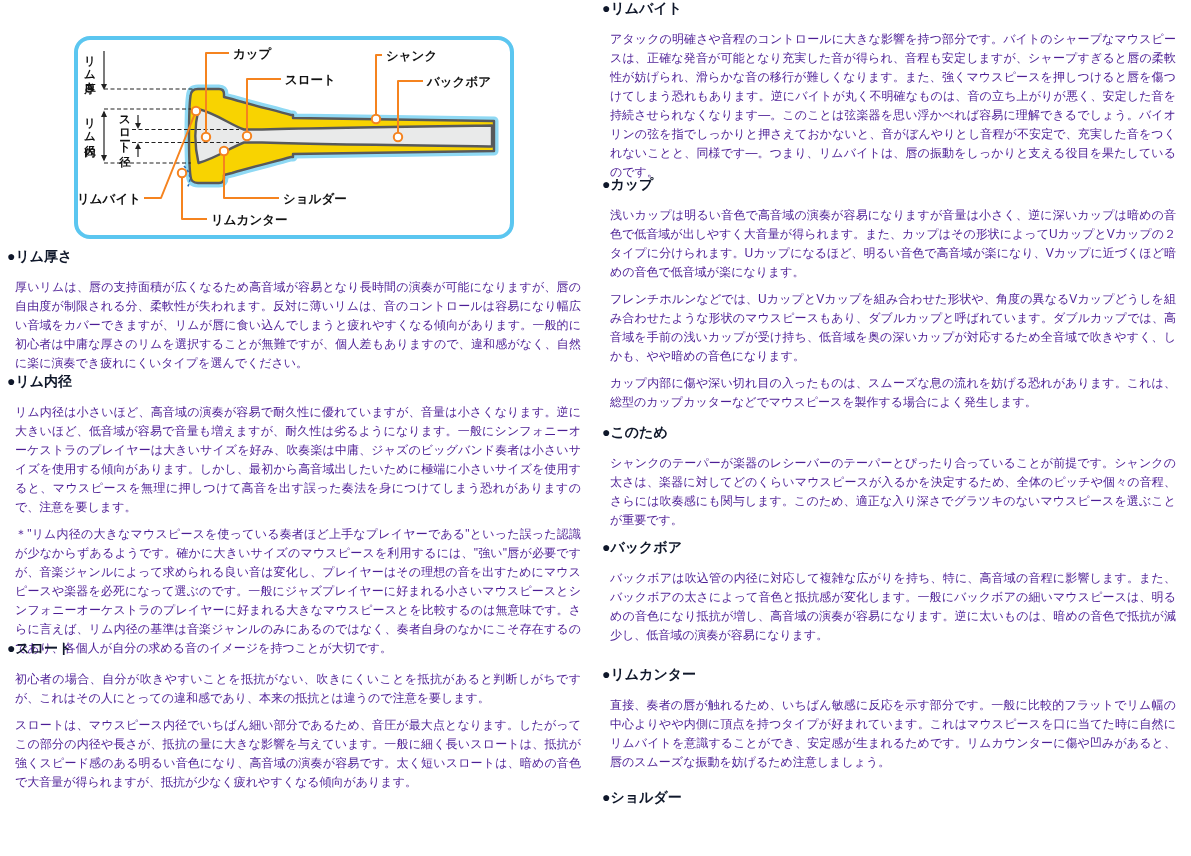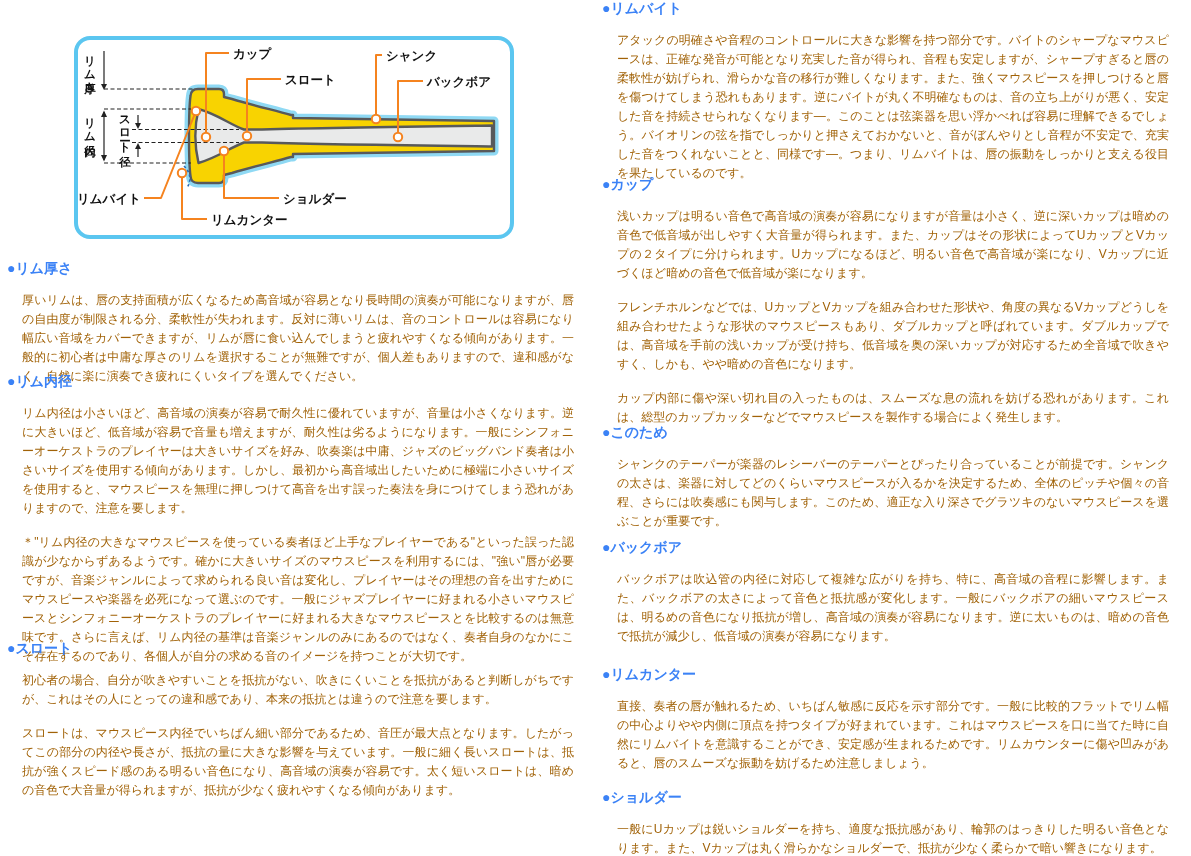--- a/index.html
+++ b/index.html
@@ -8,22 +8,22 @@
     font-family:"Liberation Sans",sans-serif;color:#1b1b1b;
     -webkit-font-smoothing:antialiased;
   }
   .page{position:relative;width:1191px;height:856px;}
   .diagram-wrap{position:absolute;left:74px;top:36px;width:440px;height:203px;}
   svg{display:block;font-family:"Liberation Sans",sans-serif;}
   .callout-label{font-size:12.5px;font-weight:bold;fill:#111;}
   .dim-label{font-size:11.5px;font-weight:bold;fill:#111;
              writing-mode:vertical-rl;text-orientation:upright;}
   .sec{position:absolute;width:582px;}
-  .sec h2{margin:0 0 14px 0;font-size:14px;line-height:16px;font-weight:bold;color:#3b82f6;}
-  .sec p{margin:15px;font-size:12px;line-height:19px;text-align:justify;color:#a16207;}
+  .sec h2{margin:0 0 14px 0;font-size:14px;line-height:16px;font-weight:bold;color:#0f172a;}
+  .sec p{margin:8px;font-size:12px;line-height:19px;text-align:justify;color:#4c1d95;}
   .sec p + p{margin-top:8px;}
 </style>
 </head>
 <body>
 
 <div class="page">
 
   <div class="diagram-wrap">
     <svg width="440" height="203" viewBox="0 0 440 203">
 
@@ -85,21 +85,21 @@
       <text x="159" y="22" class="callout-label">カップ</text>
       <text x="211" y="48" class="callout-label">スロート</text>
       <text x="312" y="24" class="callout-label">シャンク</text>
       <text x="353" y="50" class="callout-label">バックボア</text>
       <text x="67" y="167" text-anchor="end" class="callout-label">リムバイト</text>
       <text x="209" y="167" class="callout-label">ショルダー</text>
       <text x="137" y="188" class="callout-label">リムカンター</text>
     </svg>
   </div>
 
-  <section class="sec" style="left:7px;top:260px">
+  <section class="sec" style="left:7px;top:248px">
     <h2>●リム厚さ</h2>
     <p>厚いリムは、唇の支持面積が広くなるため高音域が容易となり長時間の演奏が可能になりますが、唇の自由度が制限される分、柔軟性が失われます。反対に薄いリムは、音のコントロールは容易になり幅広い音域をカバーできますが、リムが唇に食い込んでしまうと疲れやすくなる傾向があります。一般的に初心者は中庸な厚さのリムを選択することが無難ですが、個人差もありますので、違和感がなく、自然に楽に演奏でき疲れにくいタイプを選んでください。</p>
   </section>
 
   <section class="sec" style="left:7px;top:373px">
     <h2>●リム内径</h2>
     <p>リム内径は小さいほど、高音域の演奏が容易で耐久性に優れていますが、音量は小さくなります。逆に大きいほど、低音域が容易で音量も増えますが、耐久性は劣るようになります。一般にシンフォニーオーケストラのプレイヤーは大きいサイズを好み、吹奏楽は中庸、ジャズのビッグバンド奏者は小さいサイズを使用する傾向があります。しかし、最初から高音域出したいために極端に小さいサイズを使用すると、マウスピースを無理に押しつけて高音を出す誤った奏法を身につけてしまう恐れがありますので、注意を要します。</p>
     <p>＊"リム内径の大きなマウスピースを使っている奏者ほど上手なプレイヤーである"といった誤った認識が少なからずあるようです。確かに大きいサイズのマウスピースを利用するには、"強い"唇が必要ですが、音楽ジャンルによって求められる良い音は変化し、プレイヤーはその理想の音を出すためにマウスピースや楽器を必死になって選ぶのです。一般にジャズプレイヤーに好まれる小さいマウスピースとシンフォニーオーケストラのプレイヤーに好まれる大きなマウスピースとを比較するのは無意味です。さらに言えば、リム内径の基準は音楽ジャンルのみにあるのではなく、奏者自身のなかにこそ存在するのであり、各個人が自分の求める音のイメージを持つことが大切です。</p>
   </section>
 
@@ -131,16 +131,15 @@
     <p>直接、奏者の唇が触れるため、いちばん敏感に反応を示す部分です。一般に比較的フラットでリム幅の中心よりやや内側に頂点を持つタイプが好まれています。これはマウスピースを口に当てた時に自然にリムバイトを意識することができ、安定感が生まれるためです。リムカウンターに傷や凹みがあると、唇のスムーズな振動を妨げるため注意しましょう。</p>
   </section>
 
   <section class="sec" style="left:602px;top:539px">
     <h2>●バックボア</h2>
     <p>バックボアは吹込管の内径に対応して複雑な広がりを持ち、特に、高音域の音程に影響します。また、バックボアの太さによって音色と抵抗感が変化します。一般にバックボアの細いマウスピースは、明るめの音色になり抵抗が増し、高音域の演奏が容易になります。逆に太いものは、暗めの音色で抵抗が減少し、低音域の演奏が容易になります。</p>
   </section>
 
   <section class="sec" style="left:602px;top:789px">
     <h2>●ショルダー</h2>
-    <p>一般にUカップは鋭いショルダーを持ち、適度な抵抗感があり、輪郭のはっきりした明るい音色となります。また、Vカップは丸く滑らかなショルダーで、抵抗が少なく柔らかで暗い響きになります。</p>
   </section>
 
 </div>
 
 </body></html>

